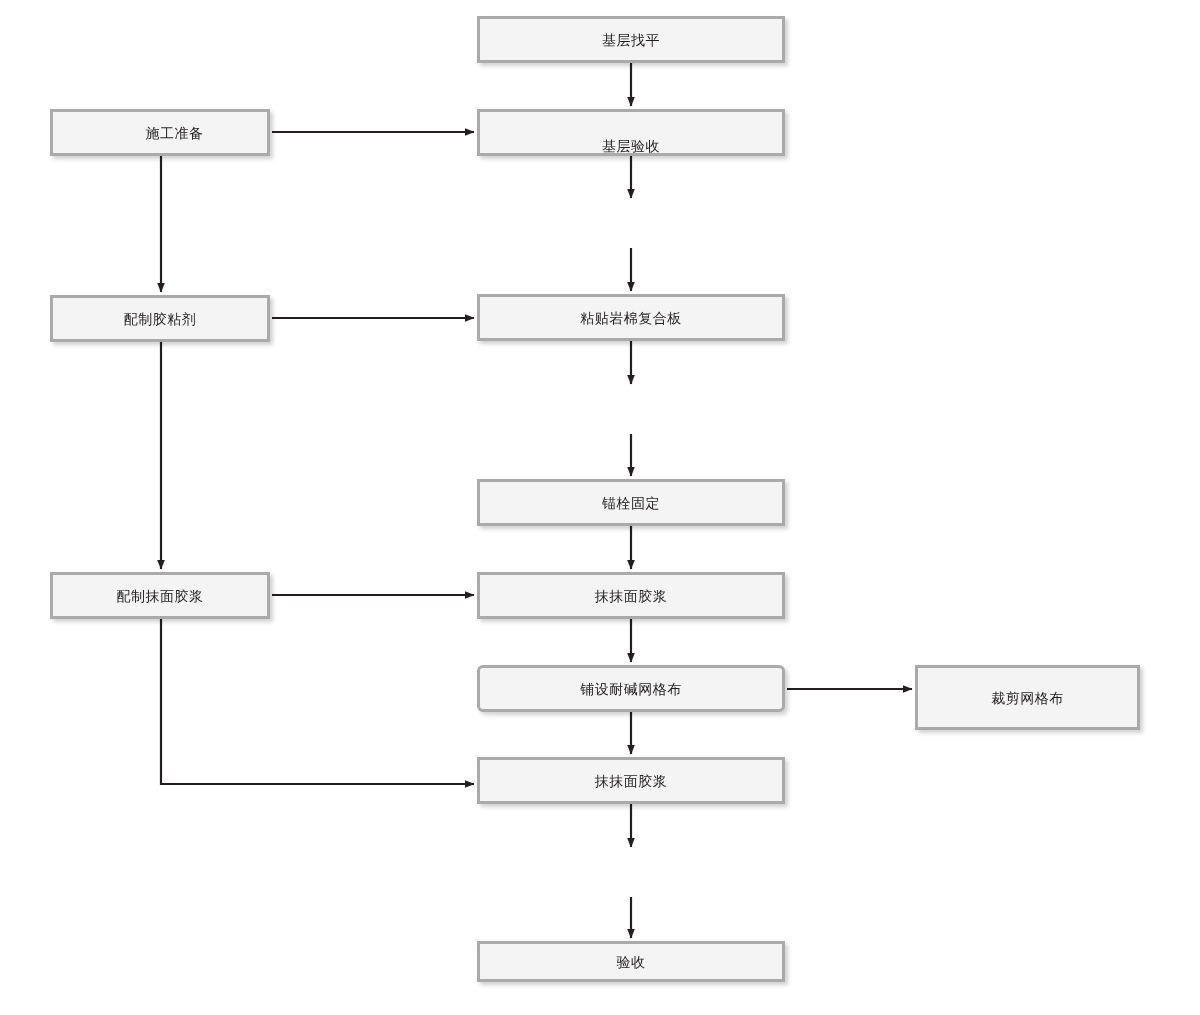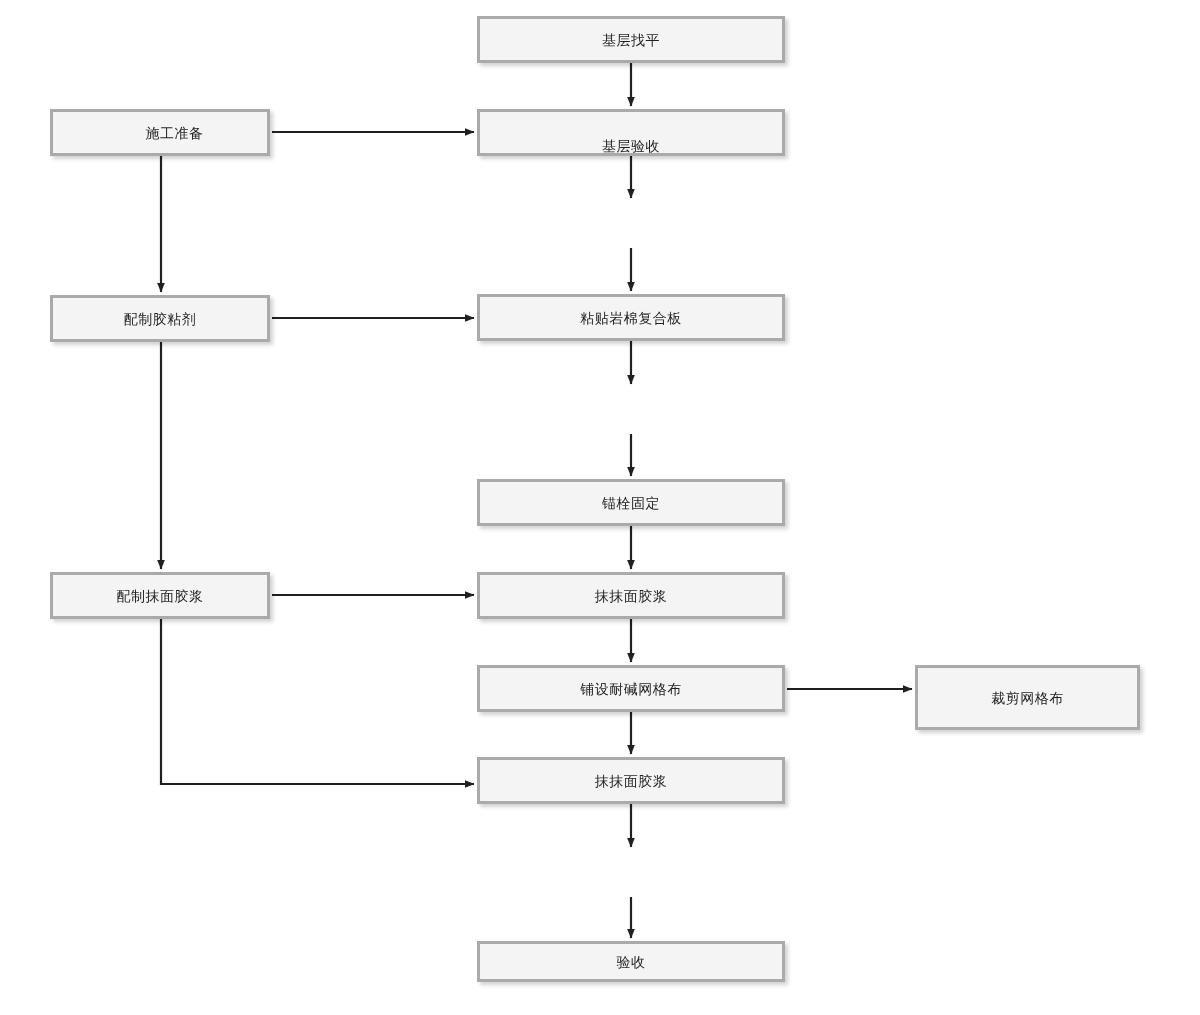--- a/index.html
+++ b/index.html
@@ -99,21 +99,21 @@
 
 
   <div class="node" style="left:477px; top:479px; width:308px; height:47px;">
     <span class="node-label">锚栓固定</span>
   </div>
 
   <div class="node" style="left:477px; top:572px; width:308px; height:47px;">
     <span class="node-label">抹抹面胶浆</span>
   </div>
 
-  <div class="node" style="left:477px; top:665px; width:308px; height:47px;">
+  <div class="node" style="left:477px; top:665px; width:308px; height:47px;border-radius:6px;">
     <span class="node-label">铺设耐碱网格布</span>
   </div>
 
   <div class="node" style="left:477px; top:757px; width:308px; height:47px;">
     <span class="node-label">抹抹面胶浆</span>
   </div>
 
 
   <div class="node" style="left:477px; top:941px; width:308px; height:41px;">
     <span class="node-label">验收</span>

